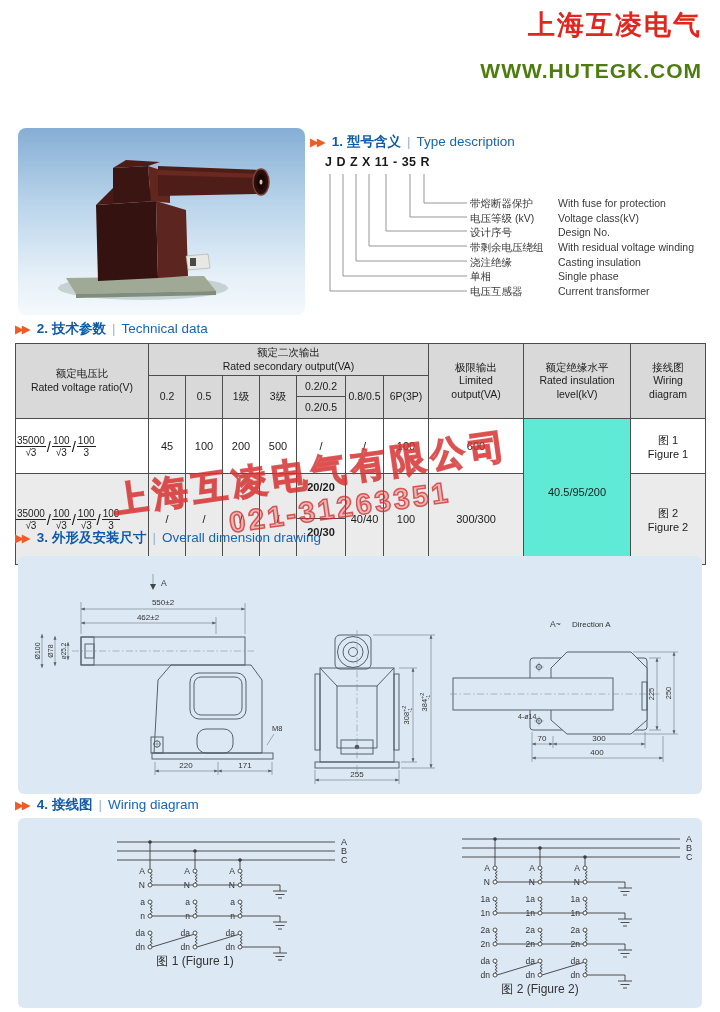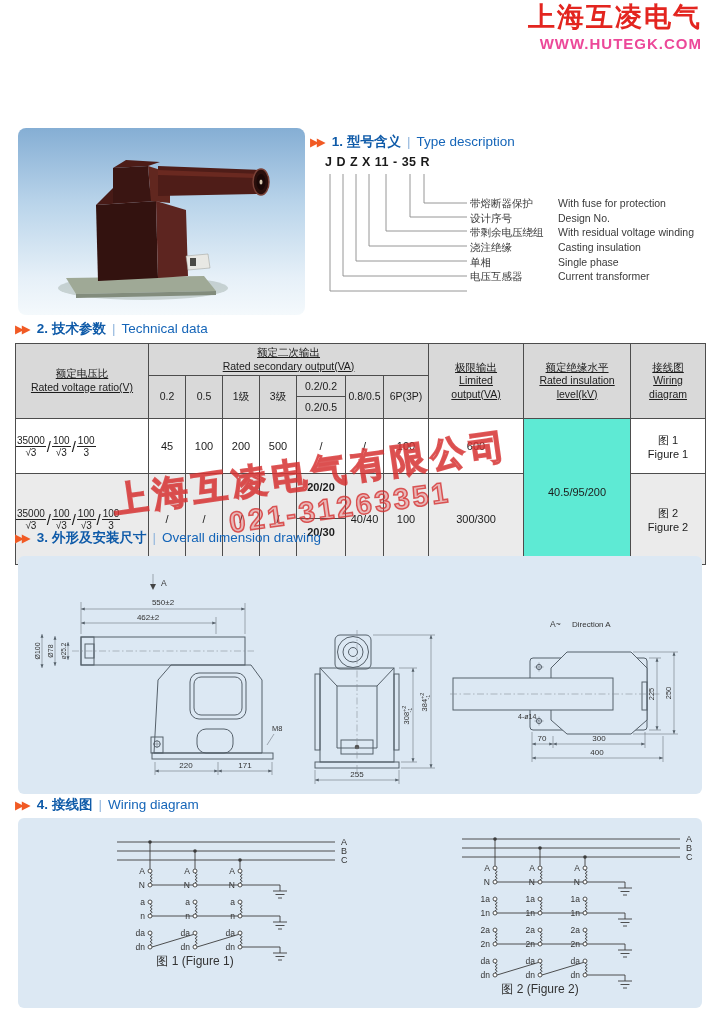--- a/index.html
+++ b/index.html
@@ -1,22 +1,22 @@
 <!DOCTYPE html>
 <html><head>
 <meta charset="utf-8">
 <style>
   * { margin:0; padding:0; box-sizing:border-box; }
   body { font-family:"Liberation Sans","DejaVu Sans",sans-serif; background:#fff; }
   .page { position:relative; width:720px; height:1012px; background:#fff; overflow:hidden; }
 
   
-  .logo { position:absolute; top:0; right:18px; text-align:right; }
+  .logo { position:absolute; top:8px; right:18px; text-align:right; }
   .logo-brand { font-size:27px; font-weight:bold; color:#e3251f; letter-spacing:2px; line-height:34px; }
-  .logo-site  { font-size:15px; font-weight:bold; color:#ec4899; letter-spacing:1px; line-height:20px; }
+  .logo-site  { font-size:21px; font-weight:bold; color:#4d7c0f; letter-spacing:1px; line-height:20px;margin-top:19px; }
 
   
   .title-bar { position:absolute; left:18px; top:68px; width:684px; height:57px;
     background:linear-gradient(#1a68b2,#11589f); border-radius:8px; padding:6px 0 0 22px; }
   .title-cn { color:#fff; font-size:19px; font-weight:bold; line-height:25px; }
   .title-en { color:#fff; font-size:15.5px; line-height:21px; }
 
   
   .photo { position:absolute; left:18px; top:128px; width:287px; height:187px;
     border-radius:8px; overflow:hidden;
@@ -36,21 +36,21 @@
   .tc-labels { position:absolute; left:470px; top:196px; }
   .tc-row { display:flex; height:14.7px; line-height:14.7px; }
   .tc-cn { width:88px; font-size:10.5px; color:#3a3a3a; }
   .tc-en { font-size:10.5px; color:#3a3a3a; }
 
   
   .tech-table { position:absolute; left:15px; top:343px; width:690px; border-collapse:collapse;
     font-size:11px; color:#1c1c1c; table-layout:fixed; }
   .tech-table th, .tech-table td { border:1px solid #4d4d4d; text-align:center; vertical-align:middle; padding:0; }
   .tech-table thead th { background:#d9d9d9; font-weight:normal; font-size:10.5px; line-height:1.3; }
-  .tech-table .hr1 th { height:32px;text-decoration:underline; }
+  .tech-table .hr1 th { height:32px; }
   .tech-table .hr2 th { height:42px; }
   .tech-table tbody td { height:55px; background:#fff; }
   .tech-table tr.r2 td { background:#ebebeb; }
   .tech-table tr.r1 td.insul { background:#5eead4; }
   .half { height:21px; line-height:21px; }
   .half.a { border-bottom:1px solid #4d4d4d;text-align:center; }
   .split-td .half { height:45px; line-height:27px;font-weight:bold; }
   .ratio-cell { }
   .ratio-wrap { display:flex; align-items:center; }
   .frac { display:inline-block; text-align:center; font-size:10px; line-height:1.1; }
@@ -127,20 +127,24 @@
       <polyline points="54,4 54,76 152,76"></polyline>
       <polyline points="41,4 41,91 152,91"></polyline>
       <polyline points="28,4 28,106 152,106"></polyline>
       <polyline points="15,4 15,121 152,121"></polyline>
     </g>
   </svg>
   <div class="tc-labels">
     <div class="tc-row">
         <span class="tc-cn">带熔断器保护</span>
         <span class="tc-en">With fuse for protection</span>
+      </div>
+    <div class="tc-row">
+        <span class="tc-cn">电压等级 (kV)</span>
+        <span class="tc-en">Voltage class(kV)</span>
       </div>
     <div class="tc-row">
         <span class="tc-cn">设计序号</span>
         <span class="tc-en">Design No.</span>
       </div>
     <div class="tc-row">
         <span class="tc-cn">带剩余电压绕组</span>
         <span class="tc-en">With residual voltage winding</span>
       </div>
     <div class="tc-row">

